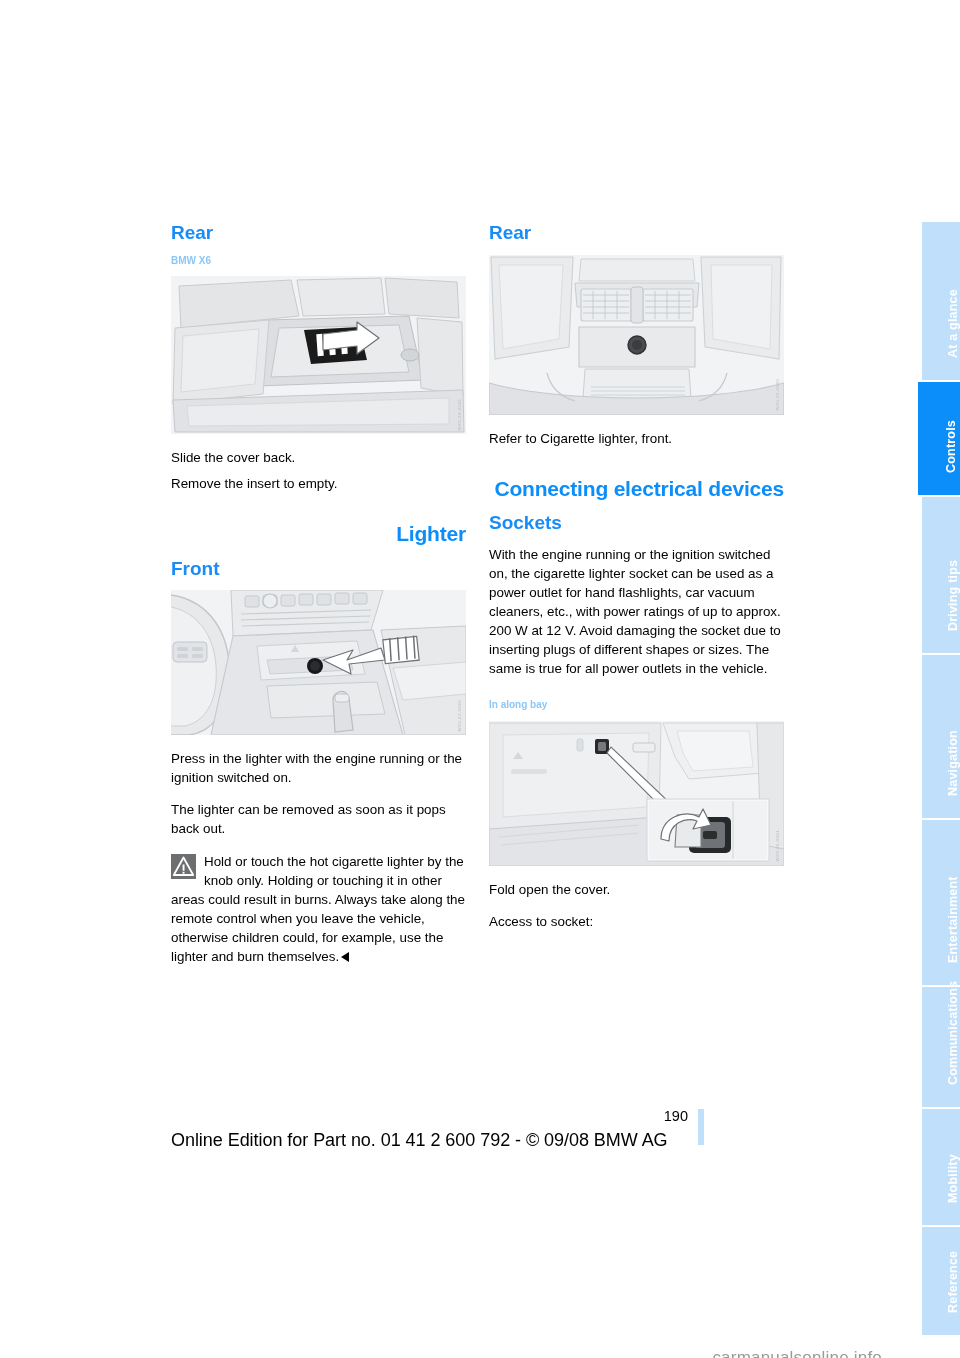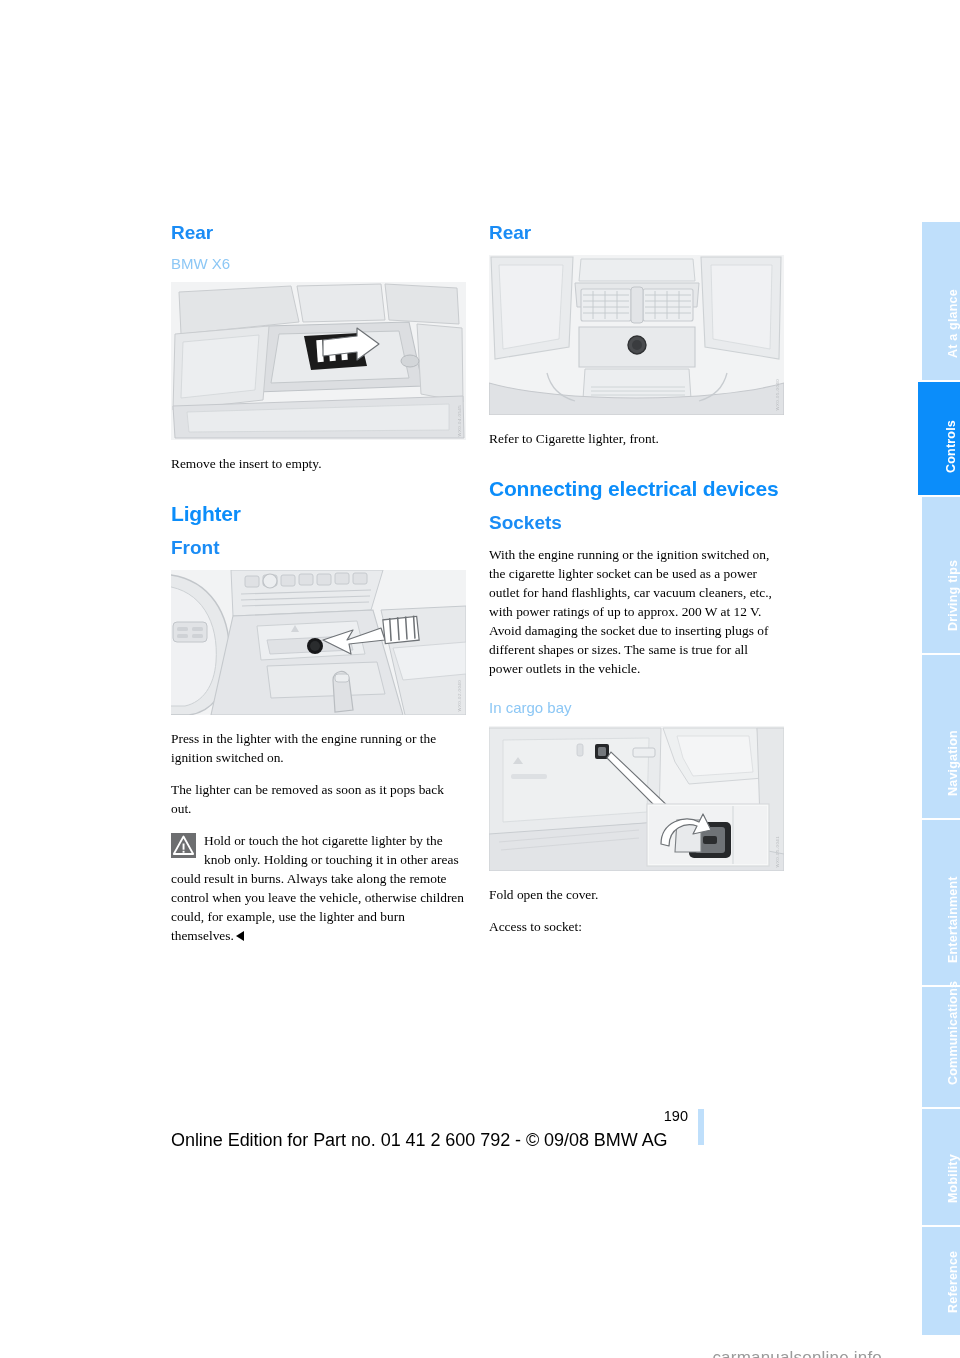--- a/index.html
+++ b/index.html
@@ -67,41 +67,41 @@
   #col-left  { left: 171px; }
   #col-right { left: 489px; }
 
   h1.major {
     color: #0b8dfa;
     font-size: 21px;
     font-weight: bold;
     margin: 0 0 11px 0;
     line-height: 1.15;
     letter-spacing: -0.2px;
+    text-align: right;
   }
   h2.section {
     color: #1a8cf5;
     font-size: 19px;
     font-weight: bold;
     margin: 0 0 11px 0;
     line-height: 1.15;
   }
   h3.sub {
     color: #8cc7f5;
-    font-size: 15px;
-    font-weight: normal;
+    font-size: 10px;
+    font-weight: bold;
     margin: 0 0 10px 0;
     line-height: 1.15;
   }
   p.body {
     color: #000000;
     font-size: 13.4px;
     line-height: 1.42;
     margin: 0 0 13px 0;
-    font-family: Liberation Serif, serif;
   }
   p.body.tight { margin-bottom: 7px; }
   .spacer-md { height: 16px; }
   .spacer-sm { height: 8px; }
 
   
   .figure {
     position: relative;
     width: 295px;
     margin: 0 0 14px 0;
@@ -252,20 +252,21 @@
         <path d="M133 54 L188 51 L196 84 L140 88 Z" fill="#1b1b1b"></path>
         <rect x="146" y="58" width="6" height="22" fill="#ffffff" transform="rotate(-4 149 69)"></rect>
         <rect x="158" y="57" width="6" height="22" fill="#ffffff" transform="rotate(-4 161 68)"></rect>
         <rect x="170" y="56" width="6" height="22" fill="#ffffff" transform="rotate(-4 173 67)"></rect>
 
         <path d="M152 58 L186 54 L186 46 L208 62 L186 78 L186 70 L152 74 Z" fill="#ffffff" stroke="#6e7276" stroke-width="1.2" stroke-linejoin="round"></path>
       </svg>
       <span class="wm">WX0-04-0545</span>
     </div>
 
+    <p class="body tight">Slide the cover back.</p>
     <p class="body">Remove the insert to empty.</p>
 
     <div class="spacer-md"></div>
 
     <h1 class="major">Lighter</h1>
     <h2 class="section">Front</h2>
 
     <div class="figure" style="height:145px;">
       <svg viewBox="0 0 295 145" preserveAspectRatio="none">
         <rect x="0" y="0" width="295" height="145" fill="#f2f3f4"></rect>
@@ -402,21 +403,21 @@
     <p class="body">Refer to Cigarette lighter, front.</p>
 
     <div class="spacer-md"></div>
 
     <h1 class="major">Connecting electrical devices</h1>
     <h2 class="section">Sockets</h2>
     <p class="body">With the engine running or the ignition switched on, the cigarette lighter socket can be used as a power outlet for hand flashlights, car vacuum cleaners, etc., with power ratings of up to approx. 200 W at 12 V. Avoid damaging the socket due to inserting plugs of different shapes or sizes. The same is true for all power outlets in the vehicle.</p>
 
     <div class="spacer-sm"></div>
 
-    <h3 class="sub">In cargo bay</h3>
+    <h3 class="sub">In along bay</h3>
 
     <div class="figure" style="height:145px;">
       <svg viewBox="0 0 295 145" preserveAspectRatio="none">
         <rect x="0" y="0" width="295" height="145" fill="#f2f3f4"></rect>
 
         <path d="M0 2 L172 2 L170 96 L0 110 Z" fill="#e9ebed" stroke="#d0d3d6" stroke-width="1"></path>
         <path d="M14 14 L160 12 L158 86 L14 96 Z" fill="#eef0f1" stroke="#d6d9dc" stroke-width="0.8"></path>
 
         <path d="M174 2 L268 2 L274 52 L200 58 L186 36 Z" fill="#eef0f1" stroke="#d2d5d8" stroke-width="1"></path>
         <path d="M188 10 L260 10 L264 46 L204 50 L194 32 Z" fill="#f4f5f6" stroke="#d9dcde" stroke-width="0.8"></path>

